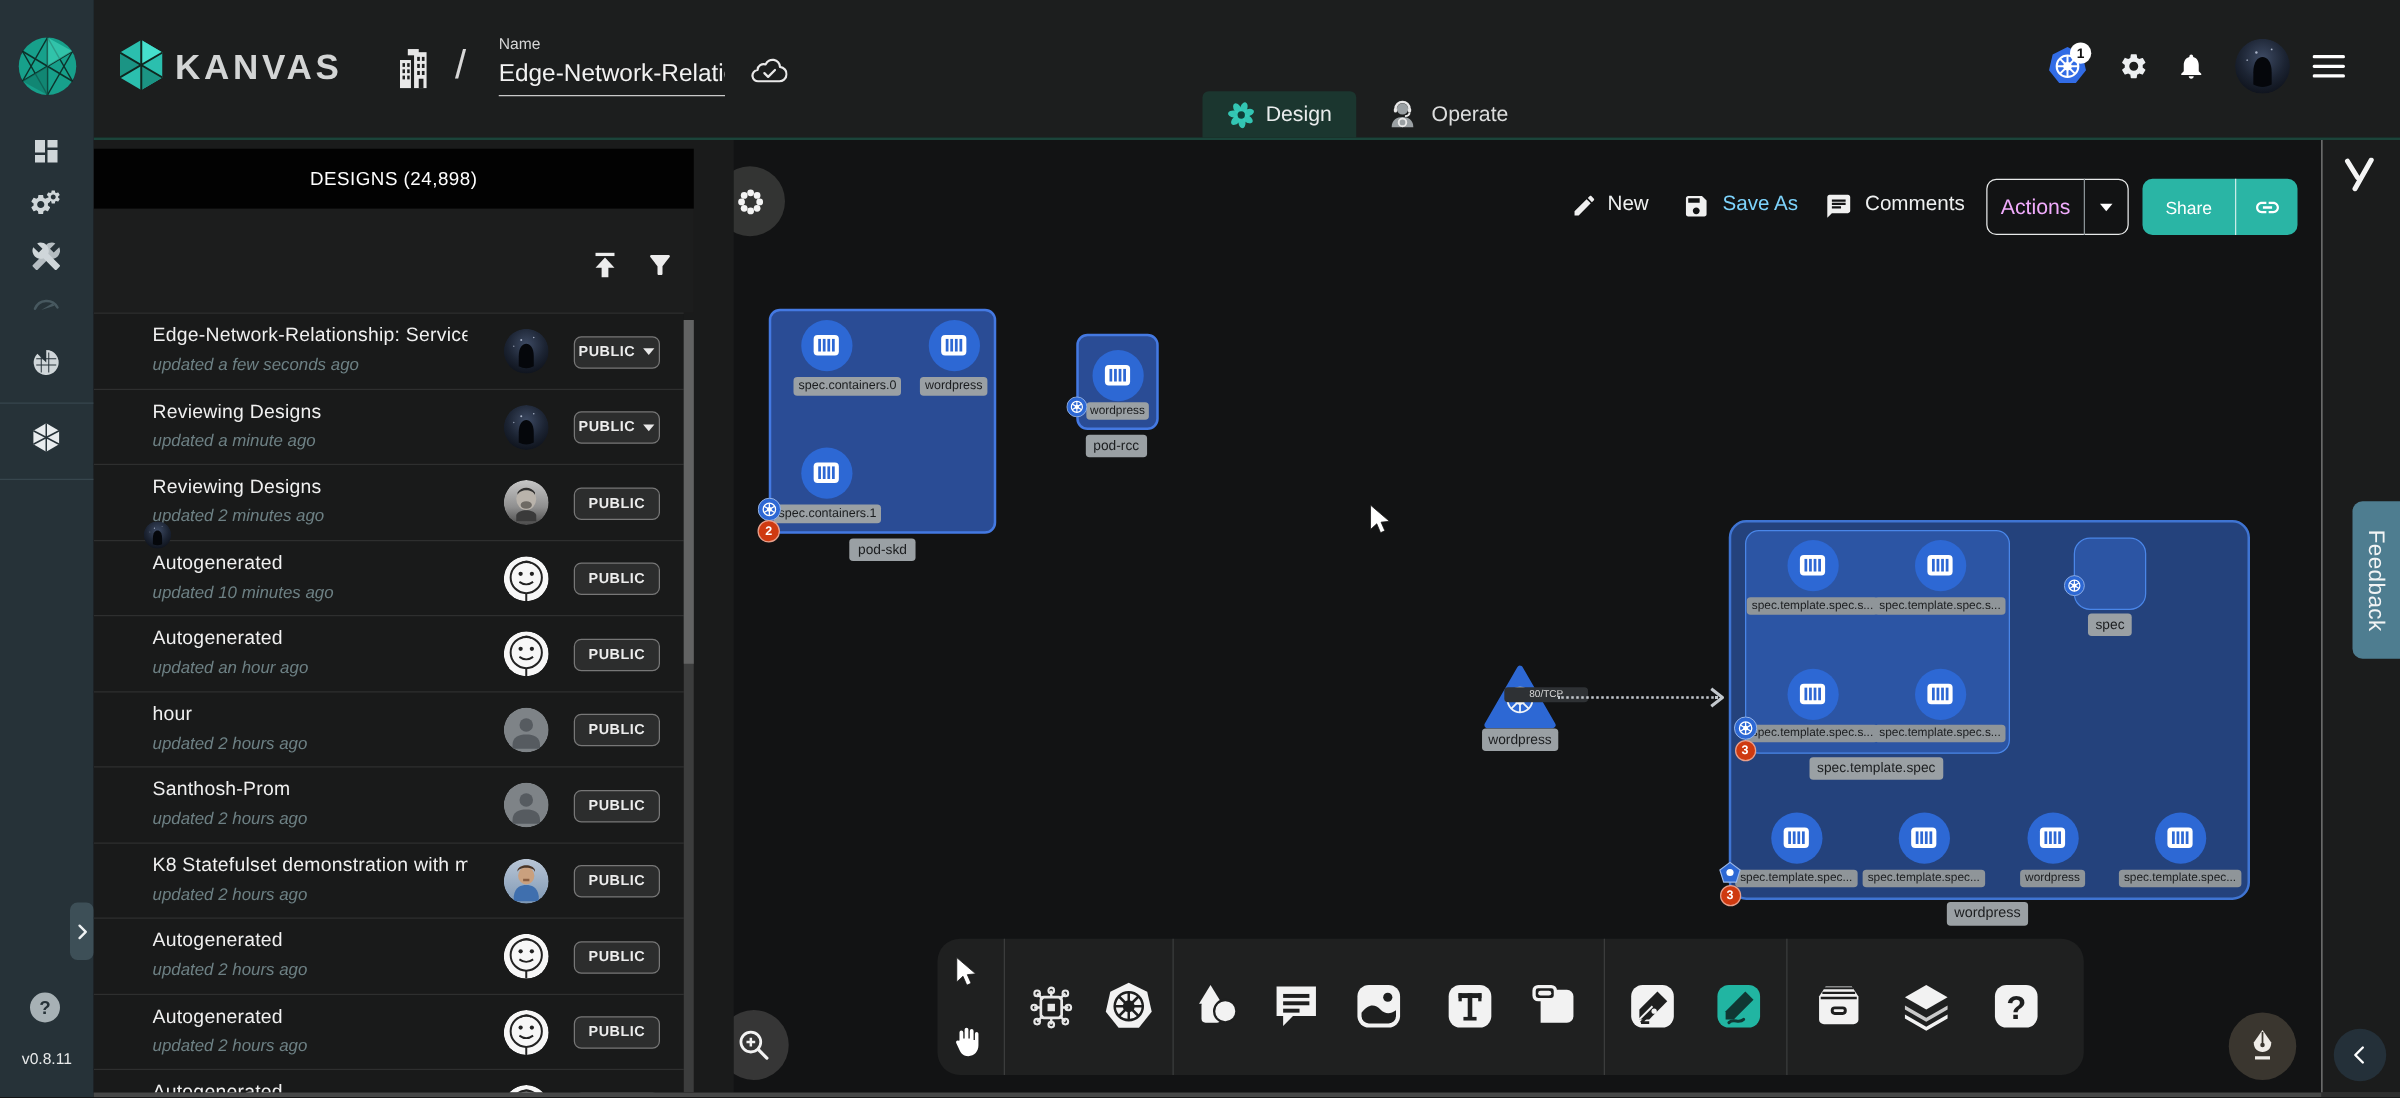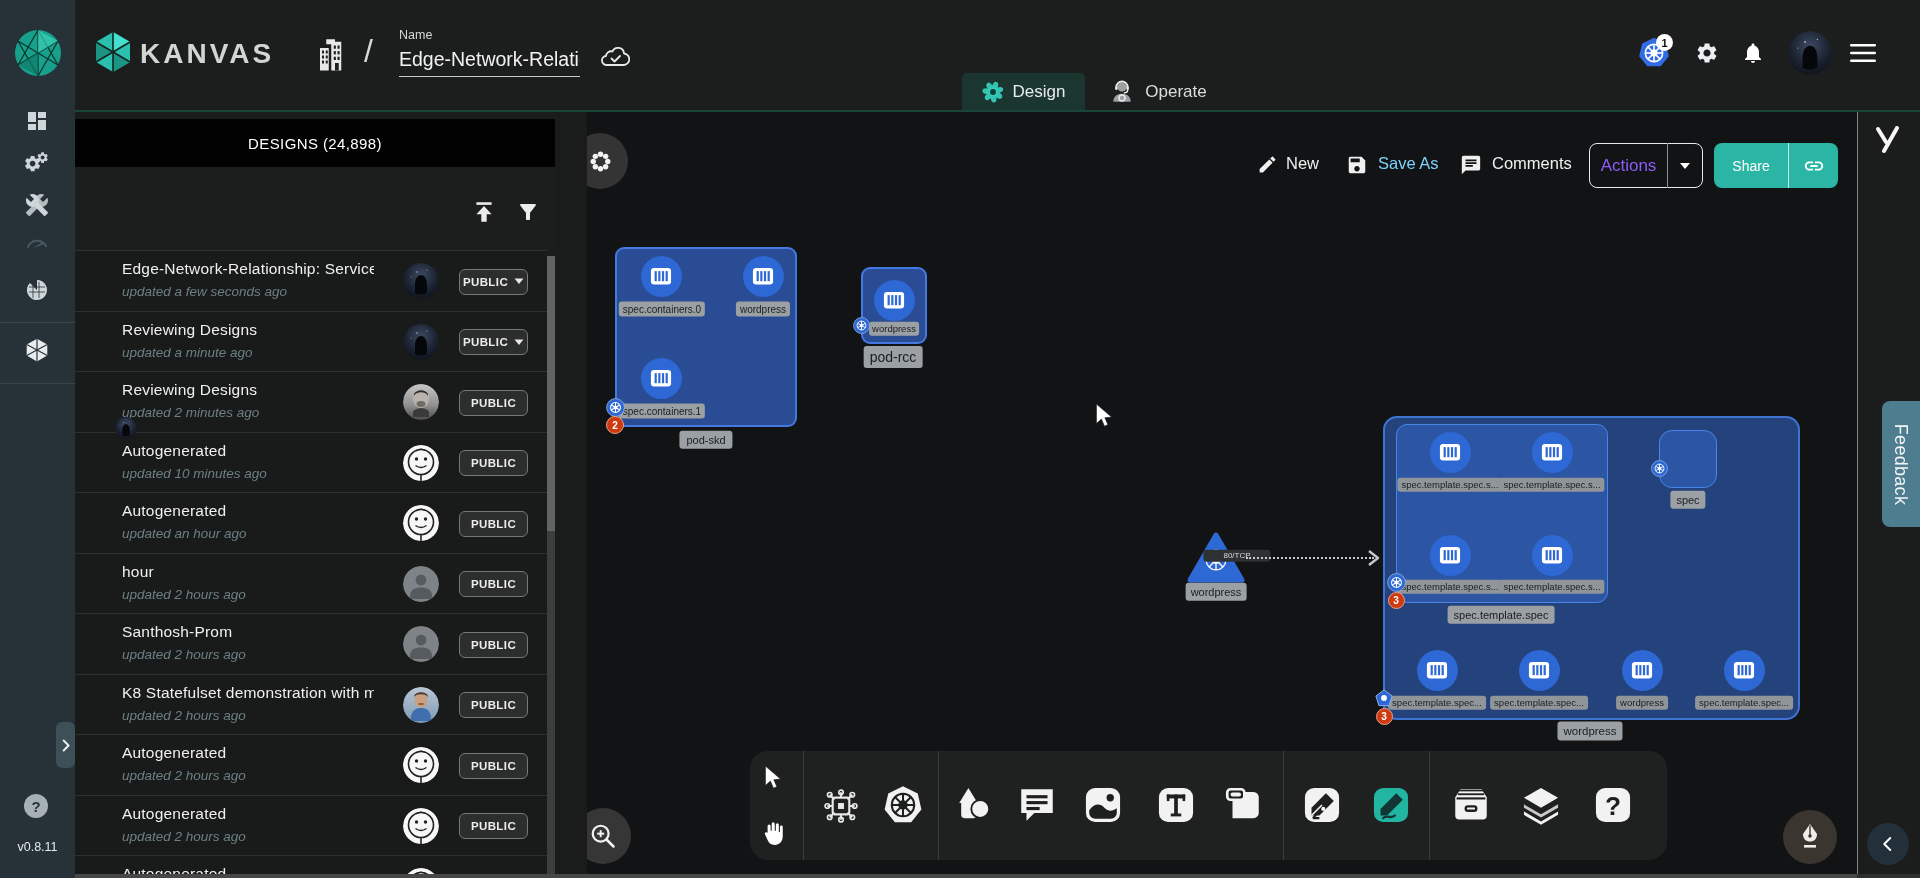--- a/index.html
+++ b/index.html
@@ -42,21 +42,21 @@
     </div>
     <div style="position:absolute;left:640.5px;top:357.5px;width:41px;height:41px;border-radius:50%;background:#2d68d4;display:flex;align-items:center;justify-content:center;">
       <svg width="24" height="20" viewBox="0 0 24 20" style="width:22px;height:18.333333333333332px">
         <rect x="1" y="1" width="22" height="18" rx="3.5" fill="#fff"></rect>
         <rect x="5" y="4.5" width="2.4" height="11" fill="#2d68d4"></rect>
         <rect x="9" y="4.5" width="2.4" height="11" fill="#2d68d4"></rect>
         <rect x="13" y="4.5" width="2.4" height="11" fill="#2d68d4"></rect>
         <rect x="17" y="4.5" width="2.4" height="11" fill="#2d68d4"></rect>
       </svg>
     </div>
-    <div style="position:absolute;left:662px;top:309px;transform:translate(-50%,-50%);background:#9aa0a4;color:#1b1d1f;font-size:10px;line-height:1.3;padding:1px 4px;border-radius:3px;white-space:nowrap;font-family:Arial,Helvetica,sans-serif;">spec.containers.0</div>
+    <div style="position:absolute;left:678px;top:309px;transform:translate(-50%,-50%);background:#9aa0a4;color:#1b1d1f;font-size:10px;line-height:1.3;padding:1px 4px;border-radius:3px;white-space:nowrap;font-family:Arial,Helvetica,sans-serif;">spec.containers.0</div>
     <div style="position:absolute;left:763px;top:309px;transform:translate(-50%,-50%);background:#9aa0a4;color:#1b1d1f;font-size:10px;line-height:1.3;padding:1px 4px;border-radius:3px;white-space:nowrap;font-family:Arial,Helvetica,sans-serif;">wordpress</div>
     <div style="position:absolute;left:662px;top:411px;transform:translate(-50%,-50%);background:#9aa0a4;color:#1b1d1f;font-size:10px;line-height:1.3;padding:1px 4px;border-radius:3px;white-space:nowrap;font-family:Arial,Helvetica,sans-serif;">spec.containers.1</div>
     <div style="position:absolute;left:605.5px;top:397.5px;width:19px;height:19px;"><svg width="20" height="20" viewBox="0 0 20 20" style="width:19px;height:19px">
         <circle cx="10" cy="10" r="9.4" fill="#2d68d4" stroke="#9db9e8" stroke-width="0.8"></circle>
         <circle cx="10" cy="10" r="5.2" fill="none" stroke="#fff" stroke-width="1.1"></circle>
         <line x1="10" y1="10" x2="10.0" y2="4.8" stroke="#fff" stroke-width="1.1"></line>
         <line x1="10" y1="10" x2="14.5" y2="7.4" stroke="#fff" stroke-width="1.1"></line>
         <line x1="10" y1="10" x2="14.5" y2="12.6" stroke="#fff" stroke-width="1.1"></line>
         <line x1="10" y1="10" x2="10.0" y2="15.2" stroke="#fff" stroke-width="1.1"></line>
         <line x1="10" y1="10" x2="5.5" y2="12.6" stroke="#fff" stroke-width="1.1"></line>
@@ -80,21 +80,21 @@
         <circle cx="10" cy="10" r="9.4" fill="#2d68d4" stroke="#9db9e8" stroke-width="0.8"></circle>
         <circle cx="10" cy="10" r="5.2" fill="none" stroke="#fff" stroke-width="1.1"></circle>
         <line x1="10" y1="10" x2="10.0" y2="4.8" stroke="#fff" stroke-width="1.1"></line>
         <line x1="10" y1="10" x2="14.5" y2="7.4" stroke="#fff" stroke-width="1.1"></line>
         <line x1="10" y1="10" x2="14.5" y2="12.6" stroke="#fff" stroke-width="1.1"></line>
         <line x1="10" y1="10" x2="10.0" y2="15.2" stroke="#fff" stroke-width="1.1"></line>
         <line x1="10" y1="10" x2="5.5" y2="12.6" stroke="#fff" stroke-width="1.1"></line>
         <line x1="10" y1="10" x2="5.5" y2="7.4" stroke="#fff" stroke-width="1.1"></line>
         <circle cx="10" cy="10" r="2" fill="#fff"></circle>
       </svg></div>
-    <div style="position:absolute;left:893px;top:357px;transform:translate(-50%,-50%);background:#9aa0a4;color:#1b1d1f;font-size:14px;line-height:1.3;padding:2px 6px;border-radius:3px;white-space:nowrap;font-family:Arial,Helvetica,sans-serif;">pod-rcc</div>
+    <div style="position:absolute;left:893px;top:357px;transform:translate(-50%,-50%);background:#9aa0a4;color:#1b1d1f;font-size:11px;line-height:1.3;padding:2px 6px;border-radius:3px;white-space:nowrap;font-family:Arial,Helvetica,sans-serif;">pod-rcc</div>
     <div style="position:absolute;left:1186px;top:532px;width:60px;height:52px;"><svg width="60" height="52" viewBox="0 0 60 52" style="width:60px;height:52px">
         <path d="M30 3 L56 48 L4 48 Z" fill="#2d68d4" stroke="#2d68d4" stroke-width="5" stroke-linejoin="round"></path>
       </svg></div>
     <div style="position:absolute;left:1204px;top:548px;width:24px;height:24px;"><svg width="20" height="20" viewBox="0 0 20 20" style="width:24px;height:24px">
         <circle cx="10" cy="10" r="8.2" fill="none" stroke="#f0f4f8" stroke-width="1.2"></circle>
         <line x1="10" y1="10" x2="10.0" y2="1.8" stroke="#f0f4f8" stroke-width="1.2"></line>
         <line x1="10" y1="10" x2="15.8" y2="4.2" stroke="#f0f4f8" stroke-width="1.2"></line>
         <line x1="10" y1="10" x2="18.2" y2="10.0" stroke="#f0f4f8" stroke-width="1.2"></line>
         <line x1="10" y1="10" x2="15.8" y2="15.8" stroke="#f0f4f8" stroke-width="1.2"></line>
         <line x1="10" y1="10" x2="10.0" y2="18.2" stroke="#f0f4f8" stroke-width="1.2"></line>
@@ -250,21 +250,21 @@
       </svg>
     </div>
     <div style="position:absolute;left:1378px;top:154px;font-size:16.5px;color:#7dd3fc;">Save As</div>
     <div style="position:absolute;left:1460px;top:154px;display:flex;align-items:center;">
       <svg width="24" height="24" viewBox="0 0 24 24" style="width:22px;height:22px;">
         <path d="M20 2H4c-1.1 0-1.99.9-1.99 2L2 22l4-4h14c1.1 0 2-.9 2-2V4c0-1.1-.9-2-2-2zM6 9h12v2H6V9zm8 5H6v-2h8v2zm4-6H6V6h12v2z" fill="#f0f0f0"></path>
       </svg>
     </div>
     <div style="position:absolute;left:1492px;top:154px;font-size:16.5px;color:#eef0f0;">Comments</div>
     <div style="position:absolute;left:1589px;top:143px;width:114px;height:45px;border:1px solid #e8eaea;border-radius:8px;display:flex;align-items:center;">
-      <span style="flex:1;text-align:center;font-size:17px;color:#8b5cf6;">Actions</span>
+      <span style="flex:1;text-align:center;font-size:17px;color:#f0abfc;">Actions</span>
       <span style="width:1px;height:45px;background:#8a9296;"></span>
       <span style="width:34px;display:flex;justify-content:center;">
         <svg width="12" height="8" viewBox="0 0 12 8" style="width:12px;height:8px">
           <path d="M1 1 L6 7 L11 1 Z" fill="#fff"></path>
         </svg>
       </span>
     </div>
     <div style="position:absolute;left:1714px;top:143px;width:124px;height:45px;background:#2ab5a5;border-radius:8px;display:flex;align-items:center;">
       <span style="flex:1;text-align:center;font-size:14px;color:#fff;">Share</span>
       <span style="width:1px;height:45px;background:rgba(255,255,255,0.75);"></span>

